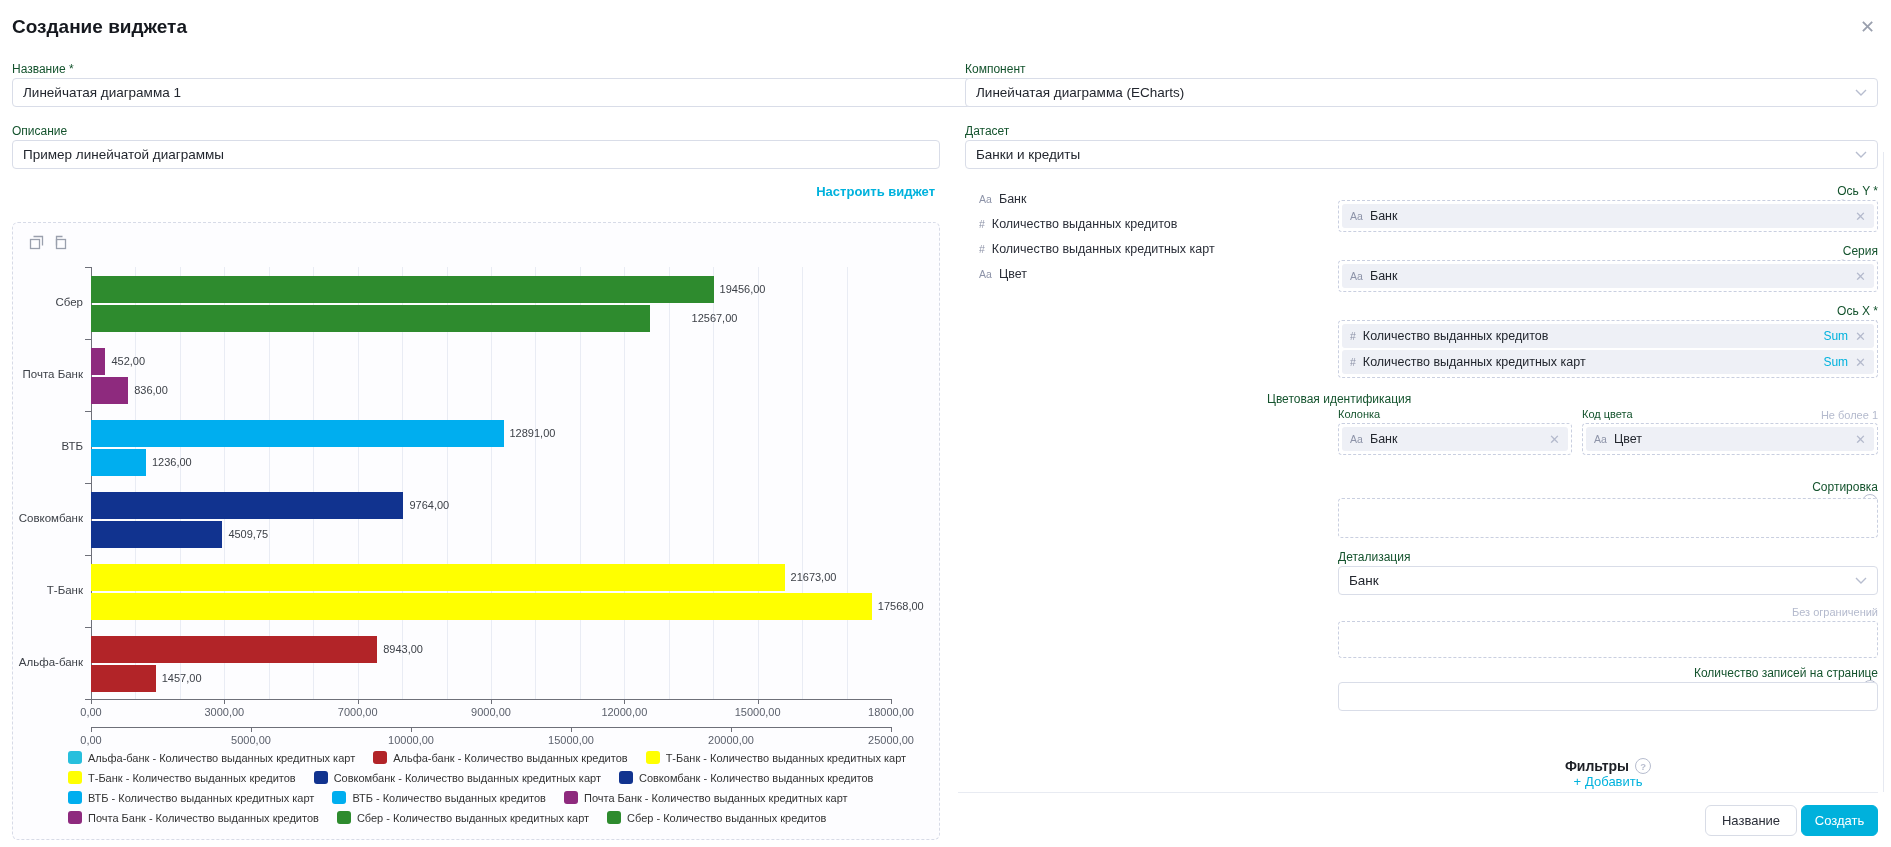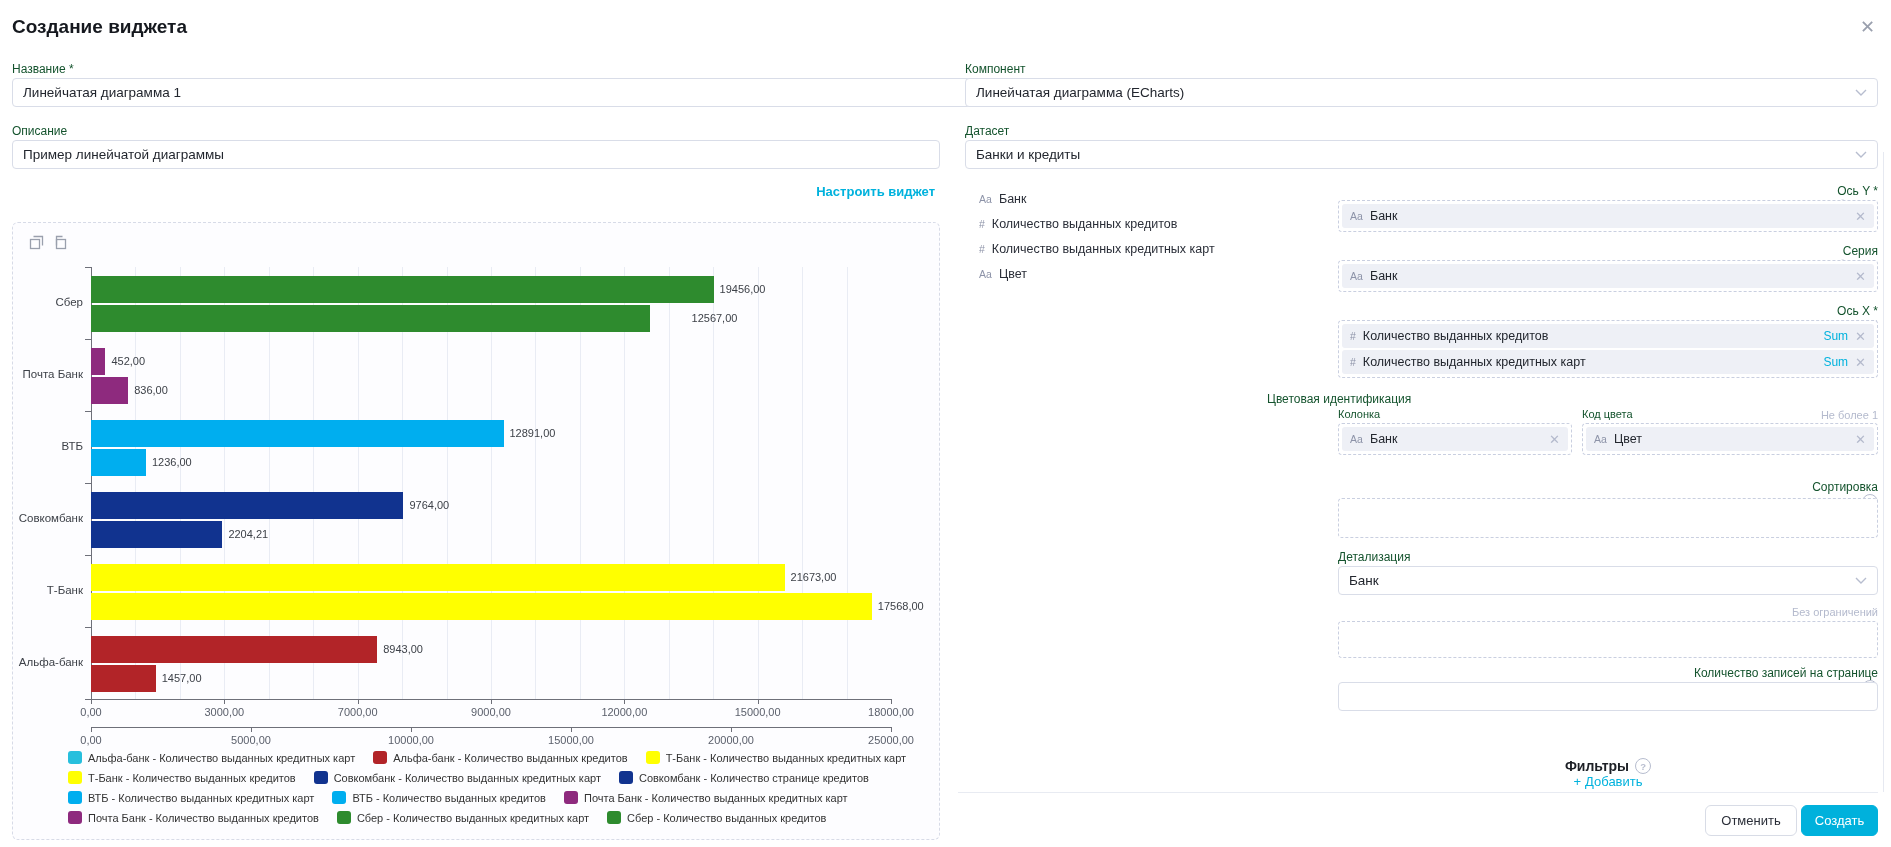--- a/index.html
+++ b/index.html
@@ -139,21 +139,21 @@
       <div class="ytick" style="top: 144px;"></div>
       <div class="bar" style="left: 0px; top: 153px; width: 412.512px; background: rgb(0, 174, 239);"></div>
       <div class="bval" style="left: 418.512px; top: 153px;">12891,00</div>
       <div class="bar" style="left: 0px; top: 182px; width: 54.9333px; background: rgb(0, 174, 239);"></div>
       <div class="bval" style="left: 60.9333px; top: 182px;">1236,00</div>
       <div class="cat" style="top: 245px;">Совкомбанк</div>
       <div class="ytick" style="top: 216px;"></div>
       <div class="bar" style="left: 0px; top: 225px; width: 312.448px; background: rgb(17, 51, 143);"></div>
       <div class="bval" style="left: 318.448px; top: 225px;">9764,00</div>
       <div class="bar" style="left: 0px; top: 254px; width: 131.378px; background: rgb(17, 51, 143);"></div>
-      <div class="bval" style="left: 137.378px; top: 254px;">2204,21</div>
+      <div class="bval" style="left: 137.378px; top: 254px;">4509,75</div>
       <div class="cat" style="top: 317px;">Т-Банк</div>
       <div class="ytick" style="top: 288px;"></div>
       <div class="bar" style="left: 0px; top: 297px; width: 693.536px; background: rgb(255, 255, 0);"></div>
       <div class="bval" style="left: 699.536px; top: 297px;">21673,00</div>
       <div class="bar" style="left: 0px; top: 326px; width: 780.8px; background: rgb(255, 255, 0);"></div>
       <div class="bval" style="left: 786.8px; top: 326px;">17568,00</div>
       <div class="cat" style="top: 389px;">Альфа-банк</div>
       <div class="ytick" style="top: 360px;"></div>
       <div class="bar" style="left: 0px; top: 369px; width: 286.176px; background: rgb(178, 36, 40);"></div>
       <div class="bval" style="left: 292.176px; top: 369px;">8943,00</div>
@@ -207,21 +207,21 @@
       <div class="litem">
         <span class="lsw" style="background:#ffff00"></span>
         <span>Т-Банк - Количество выданных кредитов</span>
       </div>
       <div class="litem">
         <span class="lsw" style="background:#11338f"></span>
         <span>Совкомбанк - Количество выданных кредитных карт</span>
       </div>
       <div class="litem">
         <span class="lsw" style="background:#11338f"></span>
-        <span>Совкомбанк - Количество странице кредитов</span>
+        <span>Совкомбанк - Количество выданных кредитов</span>
       </div>
       <div class="litem">
         <span class="lsw" style="background:#00aeef"></span>
         <span>ВТБ - Количество выданных кредитных карт</span>
       </div>
       <div class="litem">
         <span class="lsw" style="background:#00aeef"></span>
         <span>ВТБ - Количество выданных кредитов</span>
       </div>
       <div class="litem">
@@ -356,14 +356,14 @@
   <span class="filters-lbl">
       <span>Фильтры</span>
       <span class="help">?</span>
     </span>
   <span class="addlink">
       <span>+</span>
       <span>Добавить</span>
     </span>
 </div>
 
-<div class="abs btn ghost" style="left:1705px;top:805px;width:92px;">Отменить</div>
+<div class="abs btn ghost" style="left:1705px;top:805px;width:92px;">Название</div>
 <div class="abs btn primary" style="left:1801px;top:805px;width:77px;">Создать</div>
 
 </body></html>

